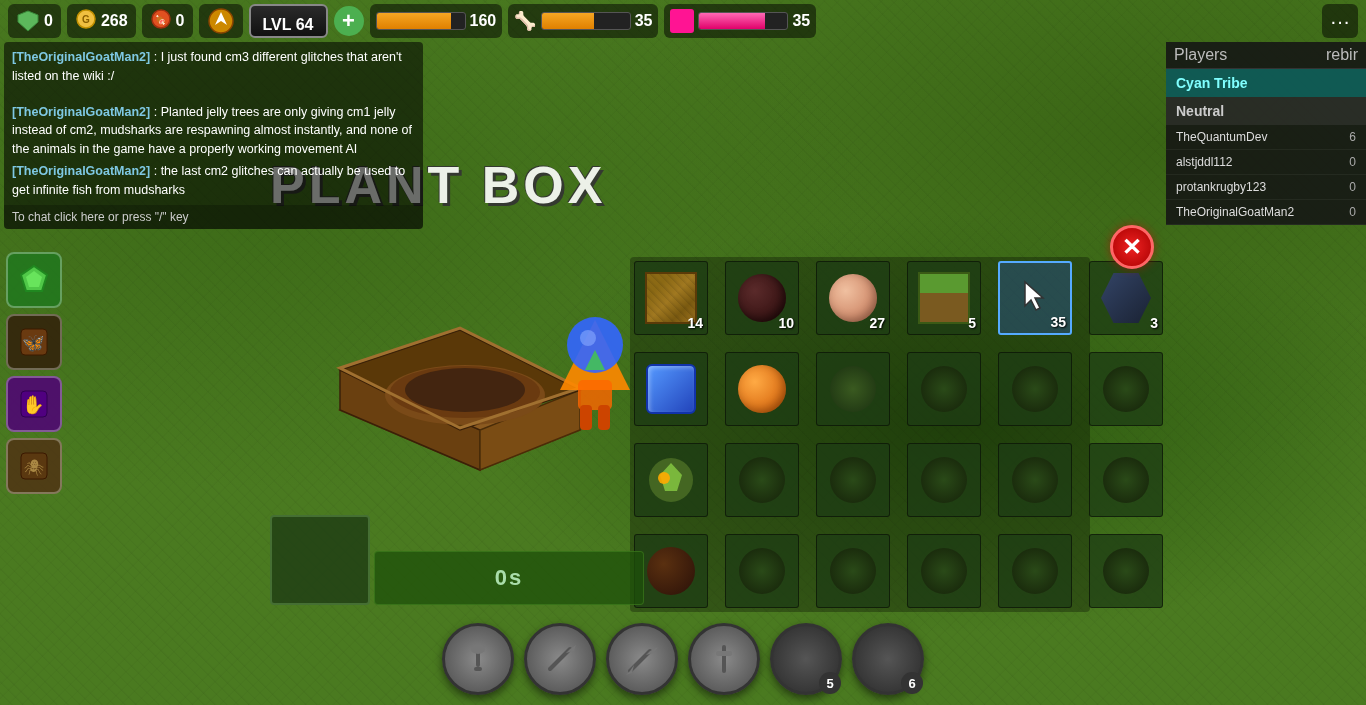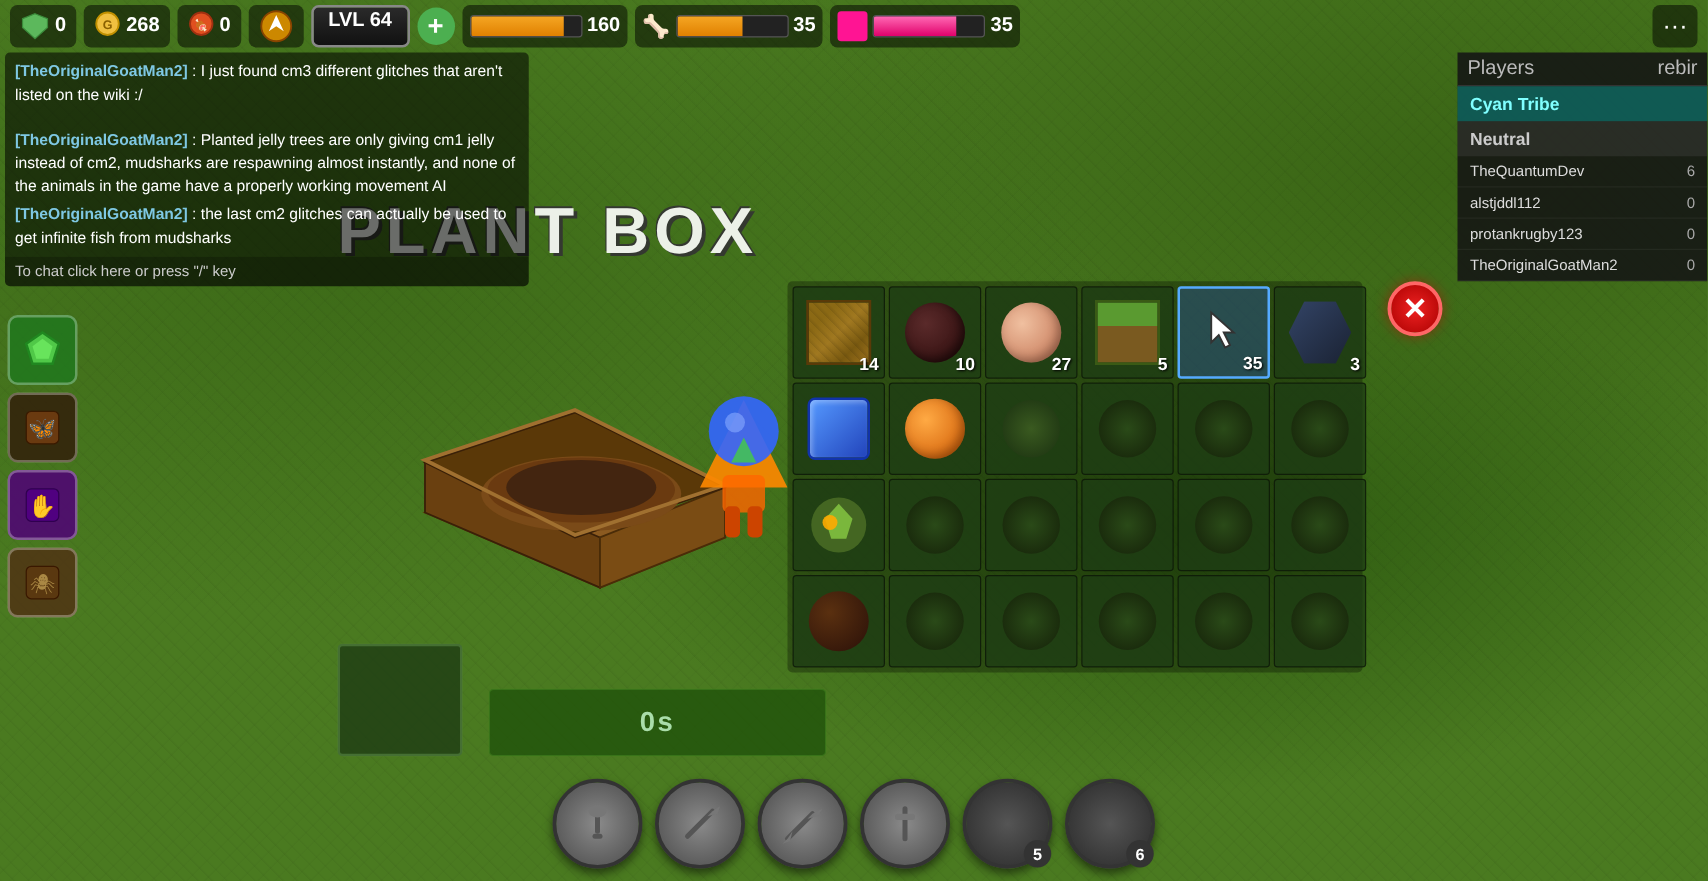--- a/index.html
+++ b/index.html
@@ -76,21 +76,21 @@
       font-size: 18px;
     }
 
     
     .hud-level {
       background: linear-gradient(to bottom, #2a2a2a, #111);
       border: 2px solid #888;
       border-radius: 6px;
       padding: 2px 12px;
       height: 34px;
-      display: flex; align-items: flex-start;
+      display: flex; align-items: flex-end;
       color: white;
       font-weight: bold;
       font-size: 16px;
     }
 
     
     .hud-plus {
       width: 30px; height: 30px;
       background: #4caf50;
       border-radius: 50%;
@@ -219,24 +219,25 @@
       top: 225px;
       left: 630px;
       width: 460px;
       z-index: 100;
     }
 
     #inventory-grid {
       display: grid;
       grid-template-columns: repeat(6, 74px);
       grid-template-rows: repeat(4, 74px);
-      gap: 3px;
+      gap: 17px;
       background: rgba(0,0,0,0.3);
       padding: 4px;
       border-radius: 4px;
+      margin-top: 32px;
     }
 
     .inv-slot {
       width: 74px; height: 74px;
       background: rgba(30,60,20,0.75);
       border: 1px solid rgba(0,0,0,0.5);
       border-radius: 3px;
       display: flex; align-items: center; justify-content: center;
       position: relative;
       cursor: pointer;
@@ -705,21 +706,21 @@
       <div style="width:46px;height:46px;border-radius:50%;background:radial-gradient(circle,#2a4a18,#142008);"></div>
     </div>
 
   </div>
 </div>
 
 <div id="close-btn">
   <span>✕</span>
 </div>
 
-<div style="position:absolute; bottom:100px; left:270px; z-index:100; display:flex; gap:21px;">
+<div style="position:absolute; bottom:100px; left:270px; z-index:100; display:flex; gap:4px;">
 
   <div style="width:100px; height:90px; background:rgba(30,60,20,0.8); border:2px solid rgba(100,150,80,0.5); border-radius:4px;"></div>
 
   <div style="width:270px; height:54px; background:rgba(30,80,10,0.75); border:1px solid rgba(80,150,40,0.4); border-radius:4px; display:flex; align-items:center; justify-content:center; margin-top:36px;">
     <span style="color:#aaddaa; font-size:22px; font-weight:bold; letter-spacing:2px;">0s</span>
   </div>
 </div>
 
 <div id="tool-bar">
 

